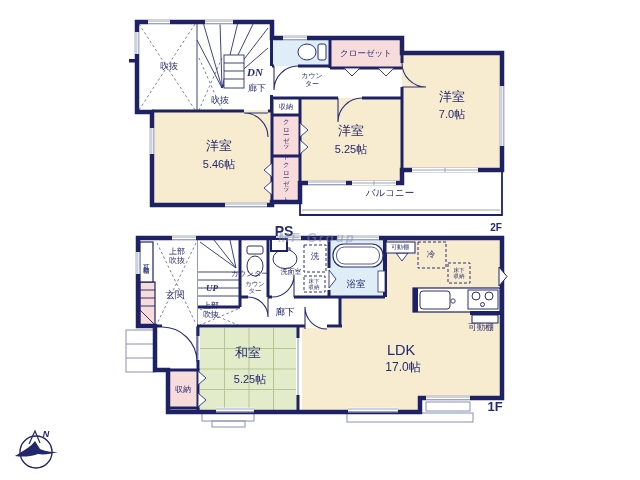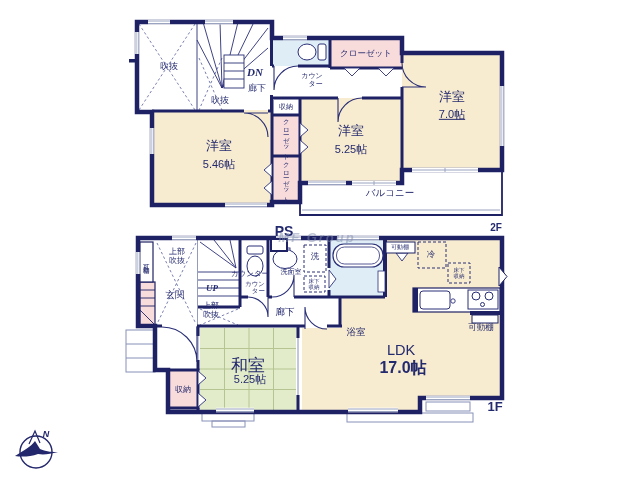--- a/index.html
+++ b/index.html
@@ -1,20 +1,20 @@
 <!DOCTYPE html>
 <html><head>
 <meta charset="utf-8">
 <style>
   html,body{margin:0;padding:0;background:#ffffff;}
   #stage{position:relative;width:640px;height:480px;background:#ffffff;overflow:hidden;
          font-family:"Liberation Sans",sans-serif;}
   #plan-svg{position:absolute;left:0;top:0;}
   .lbl{position:absolute;transform:translate(-50%,-50%);color:#242a6e;
-       white-space:pre;text-align:right;line-height:1.12;z-index:5;}
+       white-space:pre;text-align:center;line-height:1.12;z-index:5;}
   .lbl.v{writing-mode:vertical-rl;letter-spacing:1px;line-height:1;}
   .lbl.b{font-weight:bold;}
   .lbl.i{font-style:italic;font-family:"Liberation Serif",serif;}
   #watermark{position:absolute;left:317px;top:237px;transform:translate(-50%,-50%);
        font-size:13px;font-weight:bold;letter-spacing:2px;color:rgba(130,142,175,0.5);z-index:6;font-style:italic;}
   #north-label{position:absolute;left:46px;top:434px;transform:translate(-50%,-50%);
        font-size:9px;font-weight:bold;font-style:italic;color:#23276b;z-index:6;}
 </style>
 </head>
 <body>
@@ -256,21 +256,21 @@
       <div class="lbl" style="left: 220px; top: 100px; font-size: 9px;">吹抜</div>
       <div class="lbl b i" style="left: 255px; top: 72px; font-size: 11px;">DN</div>
       <div class="lbl" style="left: 257px; top: 88px; font-size: 9px;">廊下</div>
       <div class="lbl" style="left: 312px; top: 80px; font-size: 7px;">カウン
 ター</div>
       <div class="lbl" style="left: 366px; top: 54px; font-size: 8.5px;">クローゼット</div>
       <div class="lbl" style="left: 286px; top: 107px; font-size: 7px;">収納</div>
       <div class="lbl v" style="left: 286px; top: 136px; font-size: 6.5px;">クローゼット</div>
       <div class="lbl v" style="left: 286px; top: 179px; font-size: 6.5px;">クローゼット</div>
       <div class="lbl" style="left: 452px; top: 97px; font-size: 13px;">洋室</div>
-      <div class="lbl" style="left: 452px; top: 114px; font-size: 11px; text-decoration: underline;">7.0帖</div>
+      <div class="lbl" style="left: 452px; top: 114px; font-size: 11px;">7.0帖</div>
       <div class="lbl" style="left: 351px; top: 131px; font-size: 13px;">洋室</div>
       <div class="lbl" style="left: 351px; top: 149px; font-size: 11px;">5.25帖</div>
       <div class="lbl" style="left: 219px; top: 146px; font-size: 13px;">洋室</div>
       <div class="lbl" style="left: 219px; top: 164px; font-size: 11px;">5.46帖</div>
       <div class="lbl" style="left: 390px; top: 193px; font-size: 9.5px;">バルコニー</div>
       <div class="lbl b" style="left: 496px; top: 228px; font-size: 10px;">2F</div>
       <div class="lbl" style="left: 250px; top: 231px; font-size: 7.5px; margin-top: 43px;">カウンター</div>
       <div class="lbl b" style="left: 284px; top: 232px; font-size: 14px;">PS</div>
       <div class="lbl v" style="left: 146px; top: 261px; font-size: 6.5px;">可動棚</div>
       <div class="lbl" style="left: 177px; top: 257px; font-size: 8px;">上部
@@ -278,30 +278,30 @@
       <div class="lbl" style="left: 175px; top: 295px; font-size: 9.5px;">玄関</div>
       <div class="lbl b i" style="left: 212px; top: 288px; font-size: 9px;">UP</div>
       <div class="lbl" style="left: 211px; top: 311px; font-size: 8px;">上部
 吹抜</div>
       <div class="lbl" style="left: 255px; top: 287px; font-size: 6.5px;">カウン
 ター</div>
       <div class="lbl" style="left: 315px; top: 257px; font-size: 8.5px;">洗</div>
       <div class="lbl" style="left: 291px; top: 272px; font-size: 7px;">洗面室</div>
       <div class="lbl" style="left: 314px; top: 284px; font-size: 5.5px;">床下
 収納</div>
-      <div class="lbl" style="left: 356px; top: 284px; font-size: 9.5px; margin-top: 48px;">浴室</div>
+      <div class="lbl" style="left: 356px; top: 284px; font-size: 9.5px;">浴室</div>
       <div class="lbl" style="left: 285px; top: 312px; font-size: 9.5px;">廊下</div>
       <div class="lbl" style="left: 400px; top: 247px; font-size: 6px;">可動棚</div>
       <div class="lbl" style="left: 431px; top: 255px; font-size: 8.5px;">冷</div>
       <div class="lbl" style="left: 459px; top: 273px; font-size: 5.5px;">床下
 収納</div>
       <div class="lbl" style="left: 481px; top: 328px; font-size: 8.5px;">可動棚</div>
       <div class="lbl" style="left: 401px; top: 350px; font-size: 14.5px;">LDK</div>
-      <div class="lbl" style="left: 403px; top: 368px; font-size: 16px; font-weight: bold;">17.0帖</div>
-      <div class="lbl" style="left: 248px; top: 366px; font-size: 17px; font-family: Liberation Serif, serif;">和室</div>
+      <div class="lbl" style="left: 403px; top: 368px; font-size: 12px;">17.0帖</div>
+      <div class="lbl" style="left: 248px; top: 353px; font-size: 13px; font-family: Liberation Serif, serif;">和室</div>
       <div class="lbl" style="left: 250px; top: 379px; font-size: 11px;">5.25帖</div>
       <div class="lbl" style="left: 183px; top: 390px; font-size: 8px;">収納</div>
       <div class="lbl b" style="left: 495px; top: 407px; font-size: 13px;">1F</div>
     </div>
 
 <div id="watermark">MF Group</div>
 <div id="north-label">N</div>
 
 </div>
 

